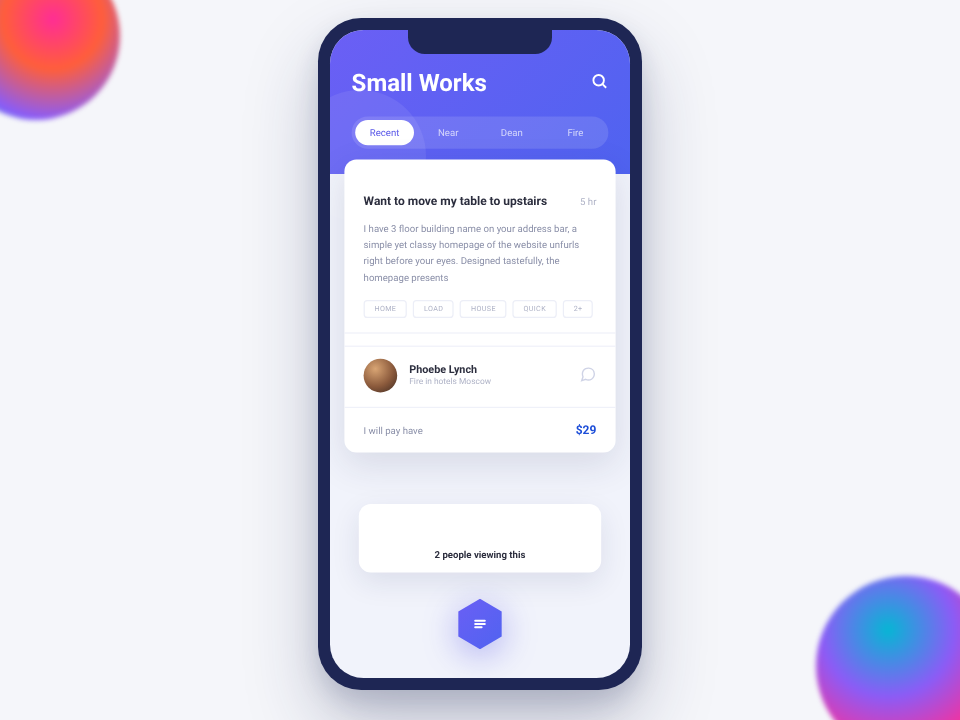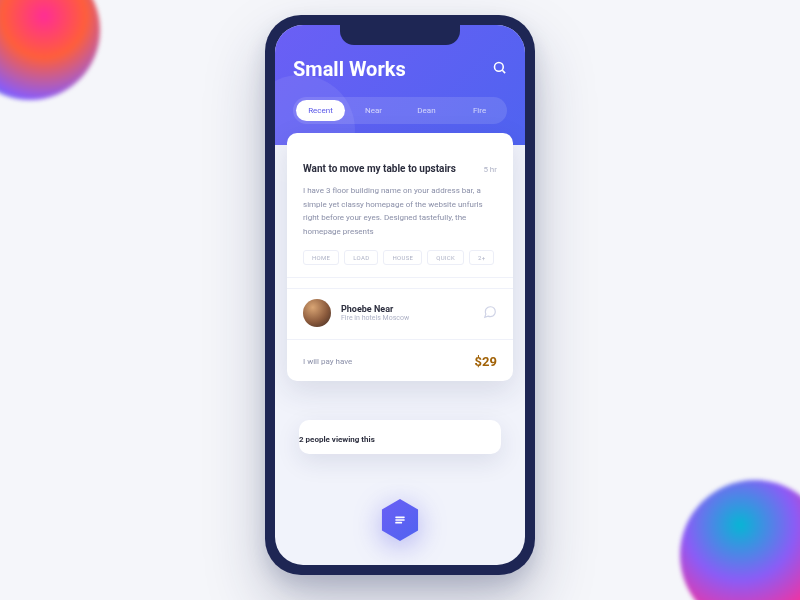--- a/index.html
+++ b/index.html
@@ -105,30 +105,30 @@
   width: 28px; height: 28px; border-radius: 50%;
   background: radial-gradient(circle at 35% 30%, #d9a574 0%, #8b5a3c 55%, #3b2820 100%);
   flex-shrink: 0;
 }
 .user-info { flex: 1; }
 .user-name { font-size: 9px; font-weight: 700; color: #2c2e3e; }
 .user-sub { font-size: 7px; color: #aeb2c6; margin-top: 0; }
 .chat-icon { color: #cfd3e6; cursor: pointer; }
 .pay-row { display: flex; justify-content: space-between; align-items: center; padding-top: 4px; }
 .pay-label { font-size: 8px; color: #8a8fa8; }
-.pay-amount { font-size: 13px; font-weight: 700; color: #a16207; margin-left: 12px; }
+.pay-amount { font-size: 10px; font-weight: 700; color: #1d4ed8; margin-left: 12px; }
 
 .card-behind {
   position: absolute;
   top: 395px; left: 24px; right: 24px;
-  height: 34px;
+  height: 57px;
   background: #fff;
   border-radius: 10px;
   box-shadow: 0 8px 24px rgba(30,38,84,.1);
-  display: flex; align-items: flex-end; 
+  display: flex; align-items: flex-end; justify-content: center;
   padding-bottom: 10px;
   z-index: 3;
 }
 .viewing { font-size: 8px; font-weight: 700; color: #2c2e3e; }
 
 .fab {
   position: absolute;
   bottom: 24px; left: 50%; transform: translateX(-50%);
   width: 42px; height: 42px;
   cursor: pointer; z-index: 6;
@@ -183,21 +183,21 @@
         <div class="tag">LOAD</div>
         <div class="tag">HOUSE</div>
         <div class="tag">QUICK</div>
         <div class="tag">2+</div>
       </div>
       <div class="divider"></div>
       <div class="divider"></div>
       <div class="user-row">
         <div class="avatar"></div>
         <div class="user-info">
-          <div class="user-name">Phoebe Near</div>
+          <div class="user-name">Phoebe Lynch</div>
           <div class="user-sub">Fire in hotels Moscow</div>
         </div>
         <div class="chat-icon">
           <svg width="14" height="14" viewBox="0 0 24 24" fill="none" stroke="currentColor" stroke-width="2">
               <path d="M21 11.5a8.38 8.38 0 01-.9 3.8 8.5 8.5 0 01-7.6 4.7 8.38 8.38 0 01-3.8-.9L3 21l1.9-5.7a8.38 8.38 0 01-.9-3.8 8.5 8.5 0 014.7-7.6 8.38 8.38 0 013.8-.9h.5a8.48 8.48 0 018 8v.5z"></path>
             </svg>
         </div>
       </div>
       <div class="divider"></div>
       <div class="pay-row">

